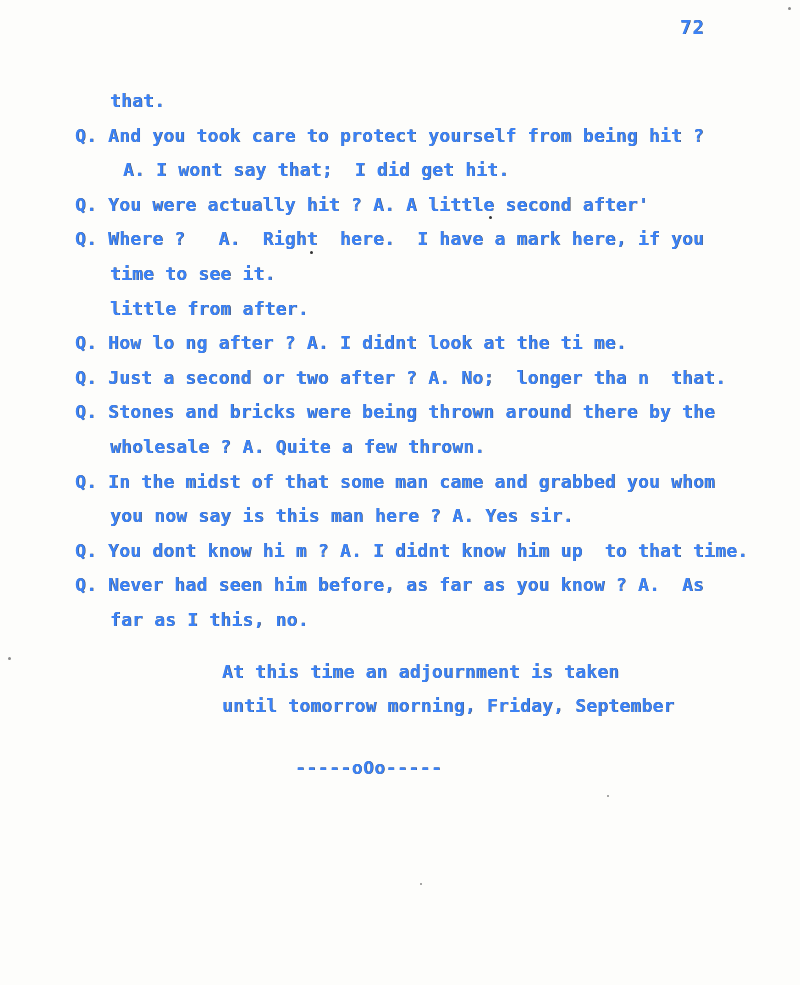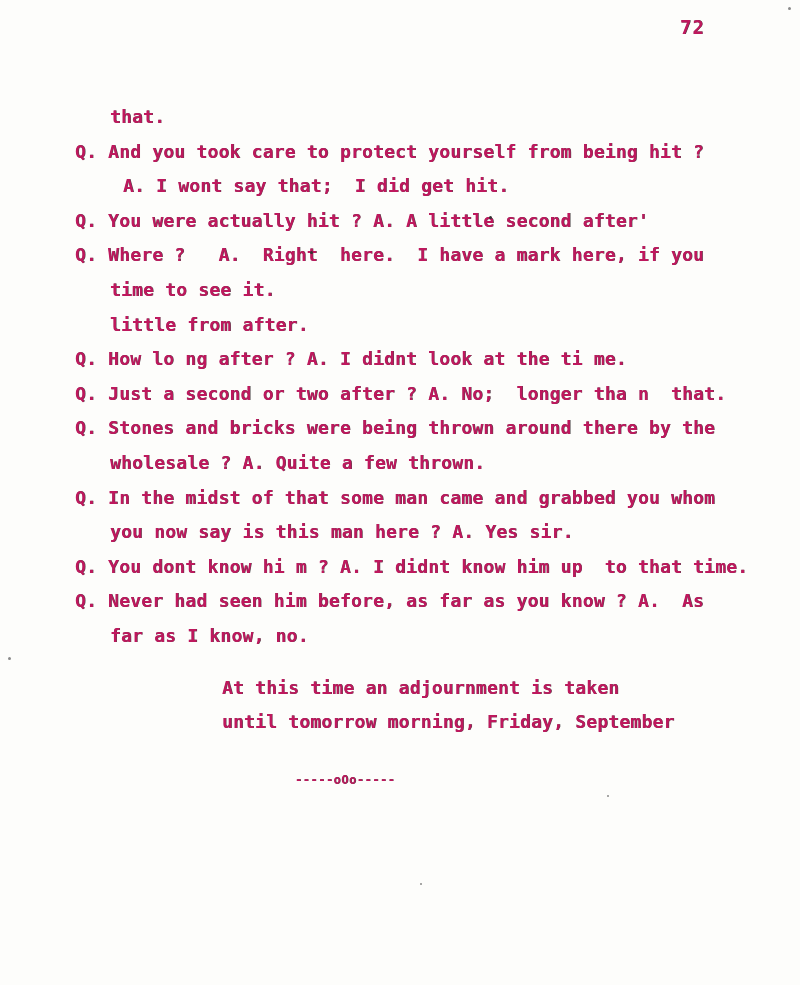--- a/index.html
+++ b/index.html
@@ -8,51 +8,51 @@
     background: #ffffff;
   }
   .page {
     position: relative;
     width: 800px;
     height: 985px;
     background: #fdfdfb;
     overflow: hidden;
     font-family: "DejaVu Sans Mono", "Liberation Mono", monospace;
     font-weight: 700;
-    color: #be185d;
+    color: #3b82f6;
   }
   .page-number {
     position: absolute;
     top: 16px;
     left: 680px;
     font-size: 19px;
     letter-spacing: 1px;
     text-shadow: 0.4px 0.4px 0 #3a3a3a;
   }
   .body-block {
     position: absolute;
-    top: 100px;
+    top: 84px;
     left: 75px;
     width: 700px;
   }
   .line {
     font-size: 18px;
     line-height: 34.6px;
     white-space: pre;
     letter-spacing: 0.2px;
     text-shadow: 0.4px 0.4px 0 #4a4a4a;
   }
   .line.cont { padding-left: 35px; }
   .line.ans  { padding-left: 48px; }
   .closing { margin-top: 17px; }
   .closing .line { padding-left: 147px; }
   .divider {
     margin-top: 33px;
     padding-left: 220px;
-    font-size: 12px;
+    font-size: 18px;
     letter-spacing: 0.5px;
     text-shadow: 0.4px 0.4px 0 #4a4a4a;
   }
   .speck {
     position: absolute;
     background: #8a8a8a;
     border-radius: 50%;
   }
   .speck.s1 { left: 8px;   top: 657px; width: 3px; height: 3px; }
   .speck.s2 { left: 788px; top: 7px;   width: 3px; height: 3px; }
@@ -78,21 +78,21 @@
     <div class="line cont">time to see it.</div>
     <div class="line cont">little from after.</div>
     <div class="line q">Q. How lo ng after ? A. I didnt look at the ti me.</div>
     <div class="line q">Q. Just a second or two after ? A. No;  longer tha n  that.</div>
     <div class="line q">Q. Stones and bricks were being thrown around there by the</div>
     <div class="line cont">wholesale ? A. Quite a few thrown.</div>
     <div class="line q">Q. In the midst of that some man came and grabbed you whom</div>
     <div class="line cont">you now say is this man here ? A. Yes sir.</div>
     <div class="line q">Q. You dont know hi m ? A. I didnt know him up  to that time.</div>
     <div class="line q">Q. Never had seen him before, as far as you know ? A.  As</div>
-    <div class="line cont">far as I know, no.</div>
+    <div class="line cont">far as I this, no.</div>
 
     <div class="closing">
       <div class="line">At this time an adjournment is taken</div>
       <div class="line">until tomorrow morning, Friday, September</div>
     </div>
 
     <div class="divider">-----oOo-----</div>
 
   </div>
 

